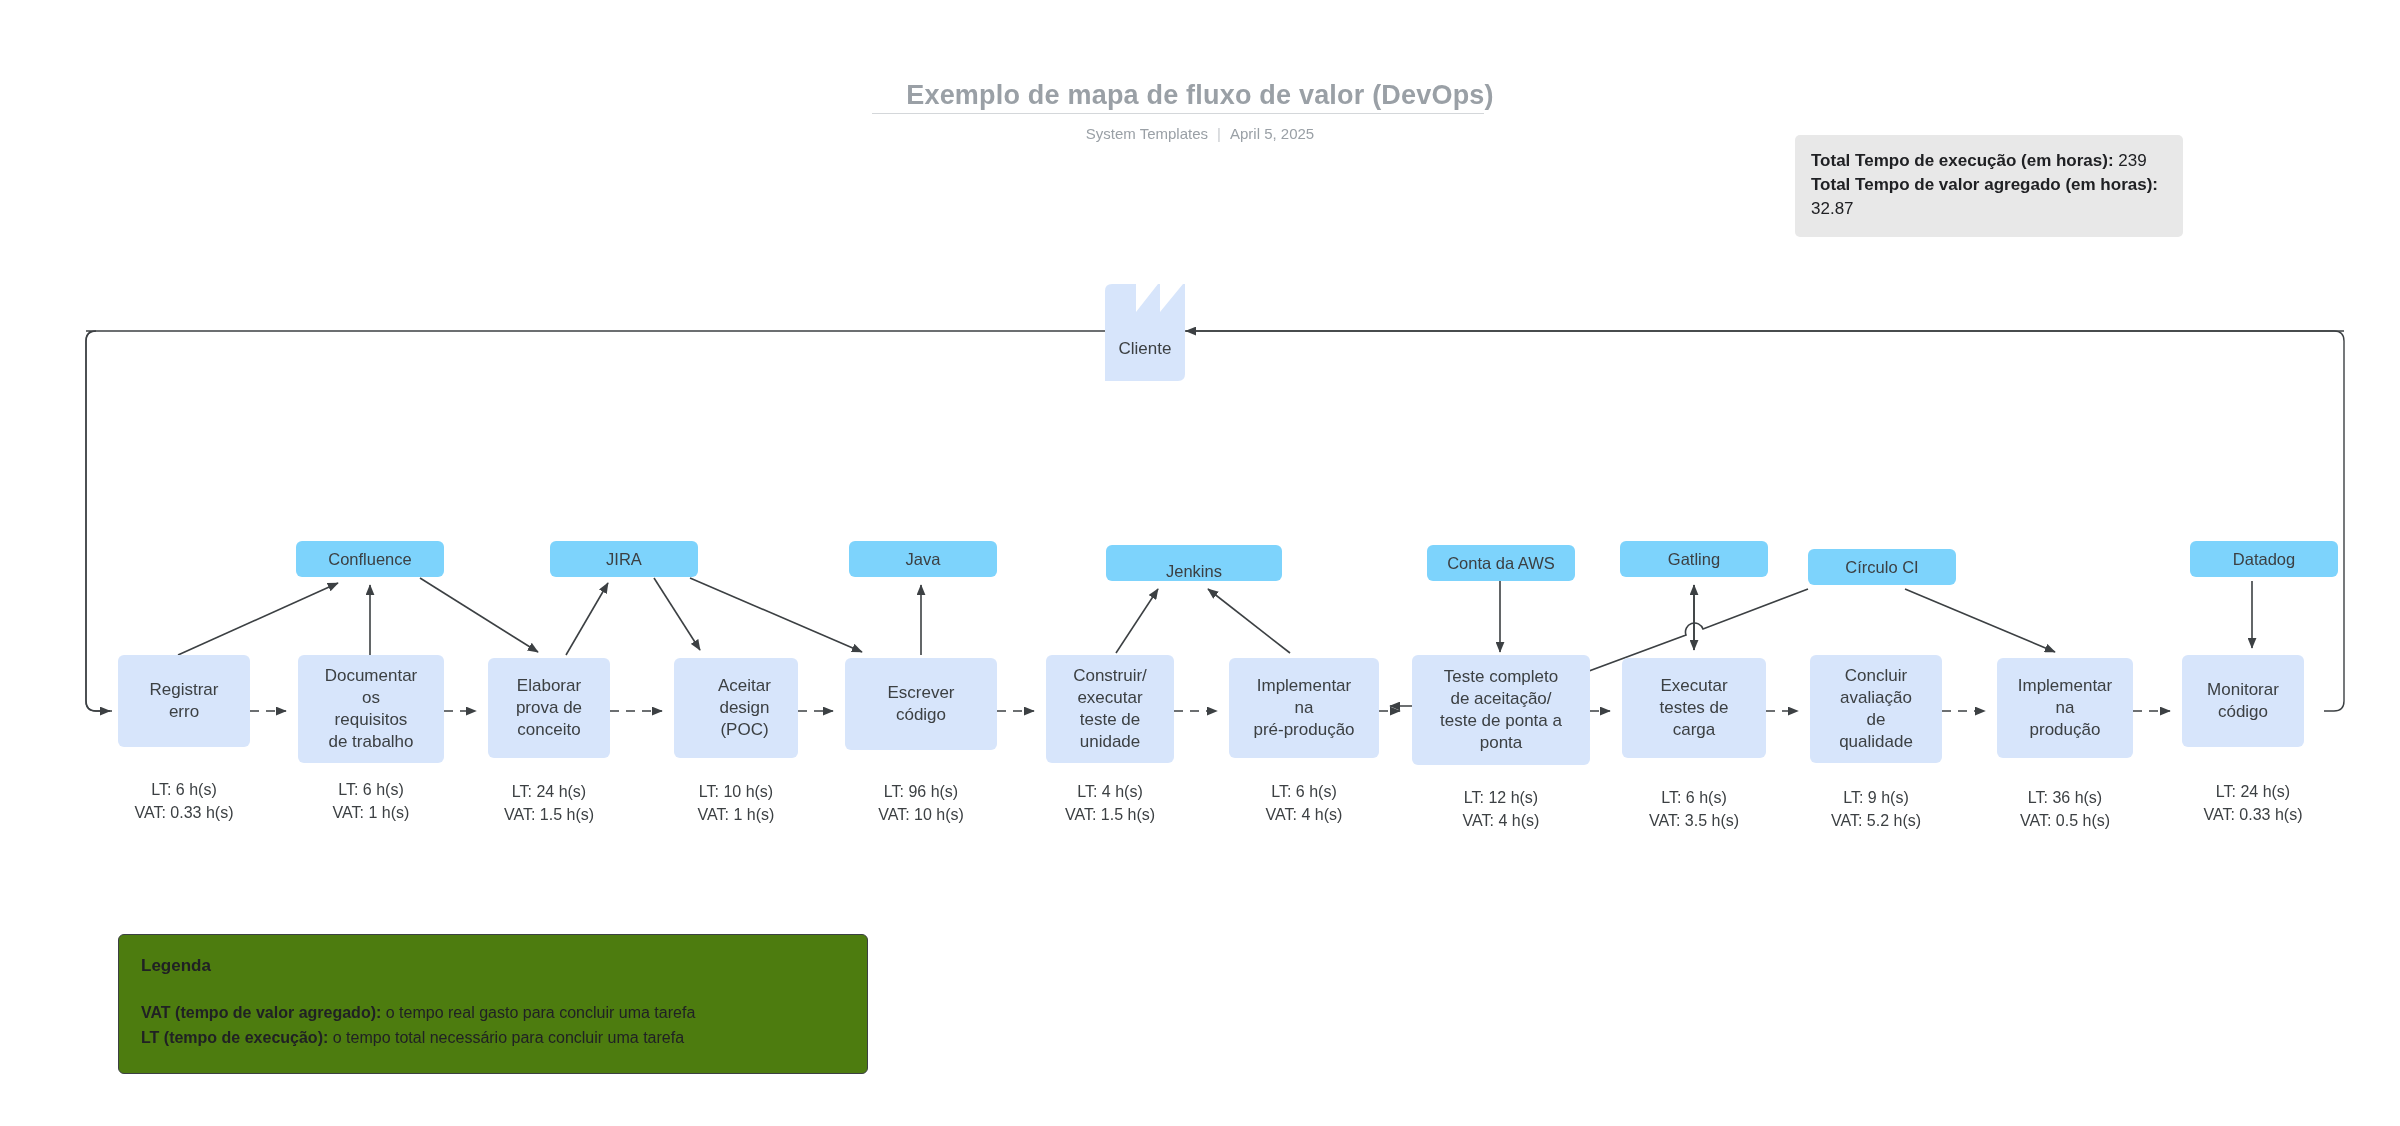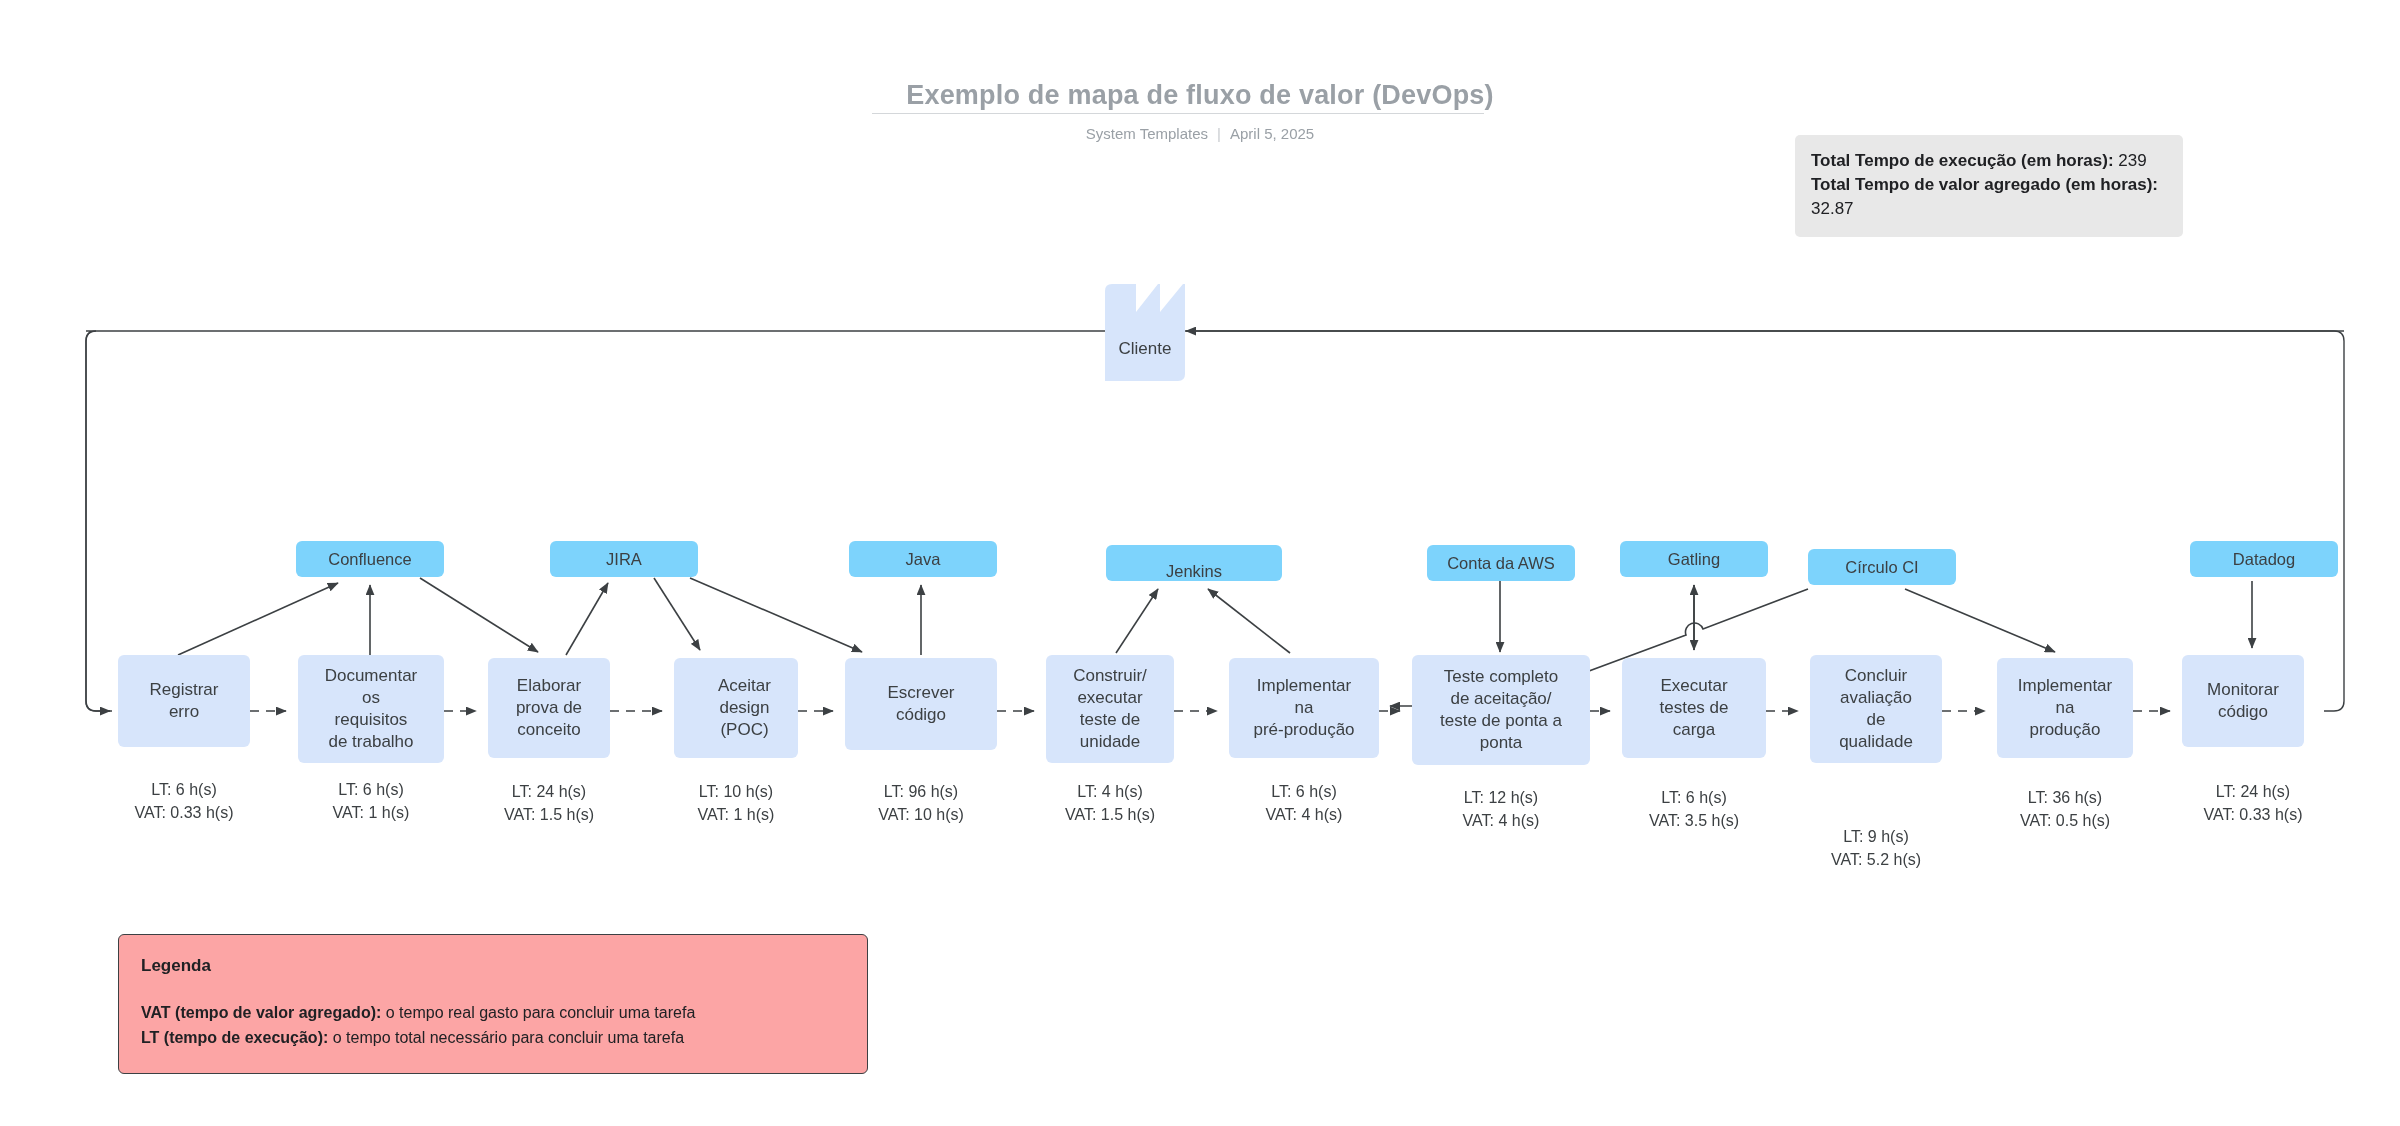--- a/index.html
+++ b/index.html
@@ -36,21 +36,21 @@
   
   .metric{position:absolute;text-align:center;font-size:16px;line-height:1.45;color:#3c4043;
           white-space:nowrap;}
 
   
   .client-label{position:absolute;font-size:17px;color:#3c4043;text-align:center;}
 
   
   .legend{position:absolute;left:118px;top:934px;width:750px;height:140px;
           border:1px solid #3c4043;border-radius:6px;box-sizing:border-box;
-          padding:18px 22px;font-size:16px;line-height:1.55;color:#202124;background:#fca5a5;}
+          padding:18px 22px;font-size:16px;line-height:1.55;color:#202124;background:#4d7c0f;}
   .legend-title{font-weight:bold;font-size:17px;margin-bottom:22px;}
   .legend-row b{font-weight:bold;}
 </style>
 </head>
 <body>
 
 <div id="canvas">
 
   <div class="doc-title">Exemplo de mapa de fluxo de valor (DevOps)</div>
   <div class="title-rule"></div>
@@ -235,21 +235,21 @@
       <div class="metric" style="left: 1584px; top: 786px; width: 220px;">
         <div>LT: 6 h(s)</div>
         <div>VAT: 3.5 h(s)</div>
       </div>
       <div class="pbox" style="left: 1810px; top: 655px; width: 132px; height: 108px;">
         <span style="white-space: pre-line;">Concluir
 avaliação
 de
 qualidade</span>
       </div>
-      <div class="metric" style="left: 1766px; top: 825px; width: 220px;">
+      <div class="metric" style="left: 1766px; top: 786px; width: 220px;">
         <div>LT: 9 h(s)</div>
         <div>VAT: 5.2 h(s)</div>
       </div>
       <div class="pbox" style="left: 1997px; top: 658px; width: 136px; height: 100px;">
         <span style="white-space: pre-line;">Implementar
 na
 produção</span>
       </div>
       <div class="metric" style="left: 1955px; top: 786px; width: 220px;">
         <div>LT: 36 h(s)</div>

